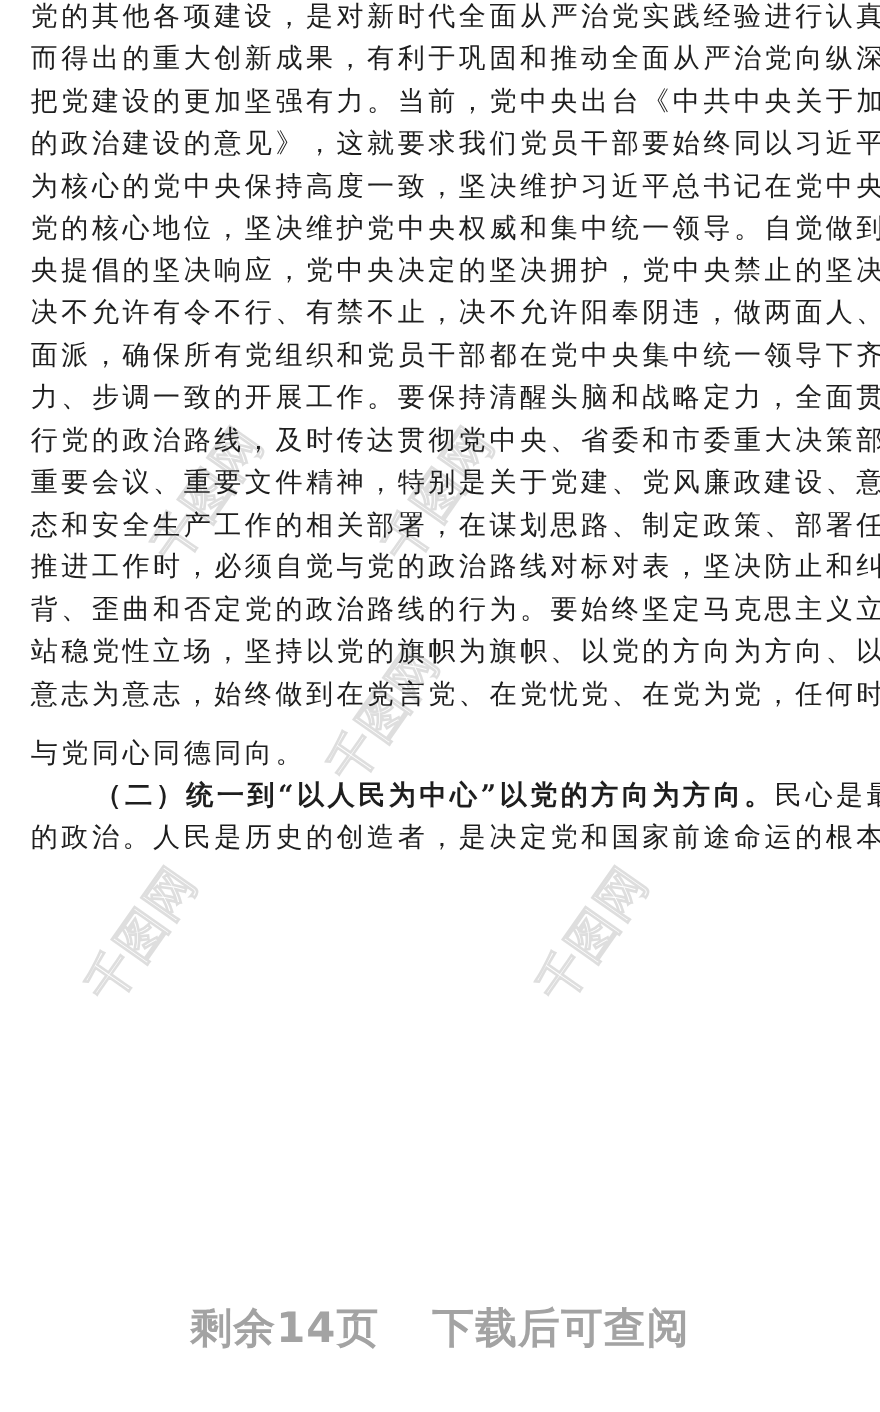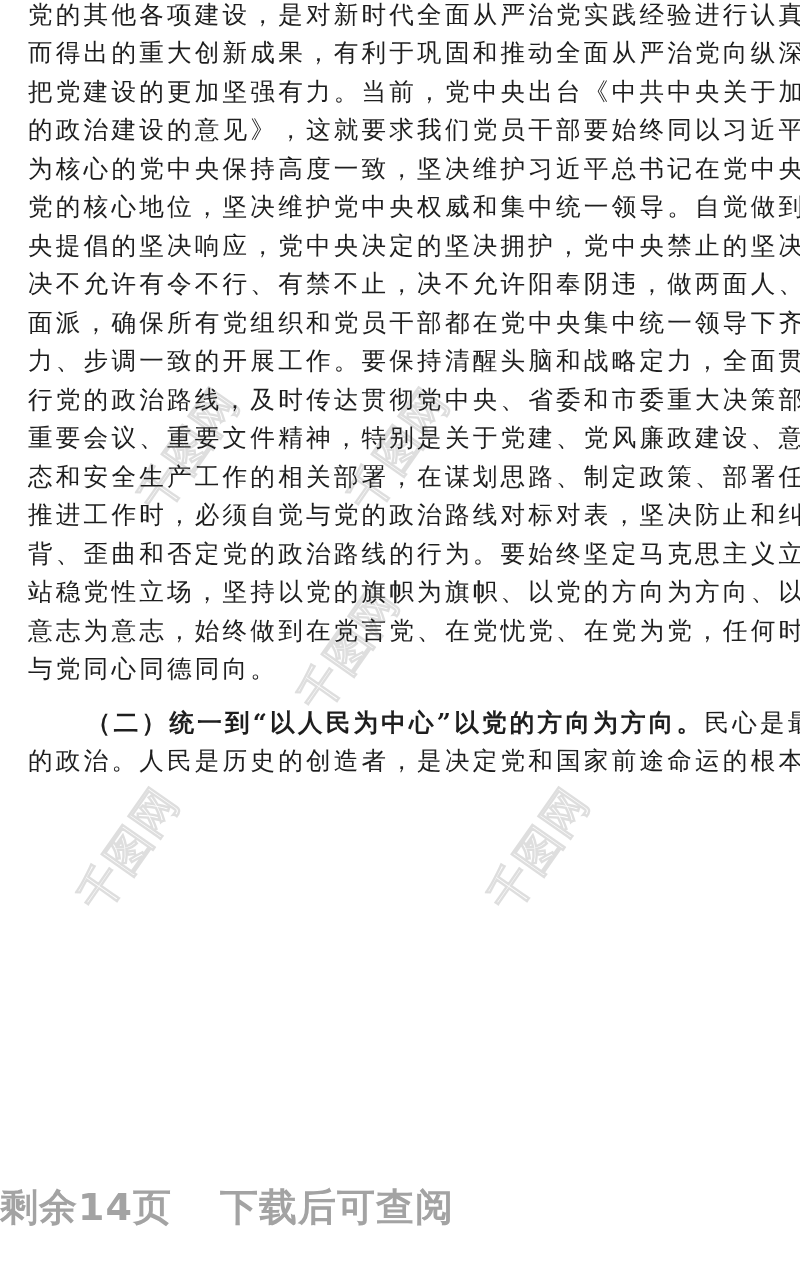--- a/index.html
+++ b/index.html
@@ -27,20 +27,21 @@
     width: 740px;
     font-size: 24.6px;
     line-height: 30px;
     white-space: nowrap;
     letter-spacing: 3.2px;
     text-align: justify;
     text-align-last: justify;
   }
   .line.last {
     text-align-last: left;
+    margin-top: 16px;
   }
   .line.indent {
     left: 86px;
     width: 682px;
   }
   .bold {
     font-weight: bold;
   }
   .watermark {
     position: absolute;
@@ -52,20 +53,21 @@
     transform: rotate(-55deg);
     letter-spacing: 2px;
     pointer-events: none;
     white-space: nowrap;
   }
   .footer {
     position: absolute;
     top: 1182px;
     left: 0;
     width: 800px;
+    text-align: center;
     font-family: "DejaVu Sans", sans-serif;
     font-weight: bold;
     font-size: 38px;
     color: #a3a3a3;
     letter-spacing: 1px;
   }
   .footer .gap {
     display: inline-block;
     width: 48px;
   }

